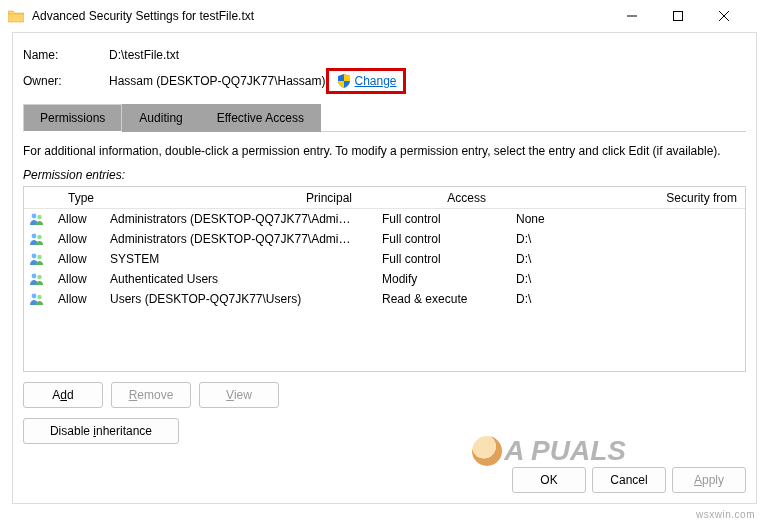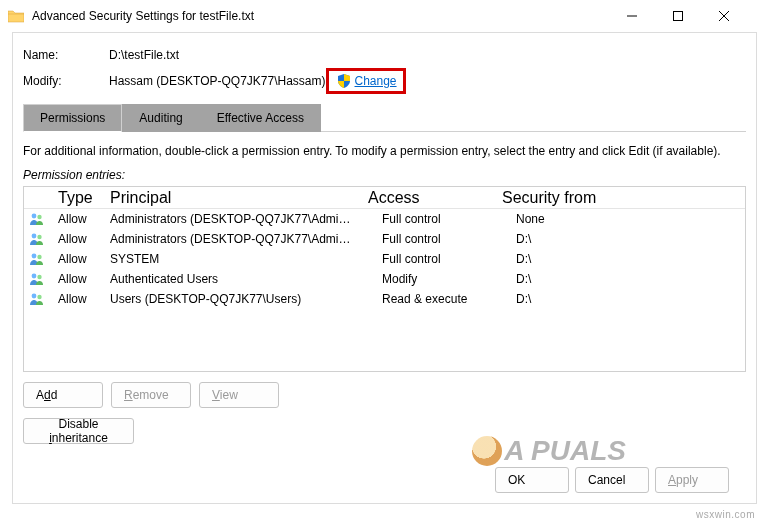--- a/index.html
+++ b/index.html
@@ -16,40 +16,40 @@
 .shield { width: 14px; height: 14px; margin: 0 4px 0 2px; }
 .change-link { color: #0066cc; text-decoration: underline; cursor: pointer; }
 .change-box { border: 3px solid #d40000; padding: 3px 6px; display: inline-flex; align-items: center; margin-left: 0; }
 .tabs { display: flex; border-bottom: 1px solid #d0d0d0; margin-top: 10px; }
 .tab { padding: 6px 16px; border: 1px solid transparent; border-bottom: none; background: #a3a3a3; font-size: 12px; position: relative; top: 1px; cursor: pointer; }
 .tab.active { border-color: #d0d0d0; border-bottom: 1px solid #fff; }
 .info-text { margin: 12px 0 10px 0; }
 .section-label { margin-bottom: 4px; font-style: italic; }
 .table { border: 1px solid #d0d0d0; height: 186px; overflow: hidden; }
 .thead { display: flex; border-bottom: 1px solid #e5e5e5; background: #fff; height: 22px; align-items: center; }
-.th { padding: 0 8px; font-size: 16px; }
+.th { padding: 0 8px; font-size: 12px; text-align: right; }
 .th.icon { width: 26px; padding: 0; }
 .th.type { width: 52px; }
 .th.principal { width: 258px; }
 .th.access { width: 134px; }
 .th.inherited { flex: 1; }
 .tr { display: flex; height: 20px; align-items: center; }
 .td { padding: 0 8px; white-space: nowrap; overflow: hidden; text-overflow: ellipsis; }
 .td.icon { width: 26px; padding: 0 4px; display: flex; align-items: center; justify-content: center; }
 .td.type { width: 52px; }
 .td.principal { width: 258px; }
 .td.access { width: 134px; margin-left: 14px; }
 .td.inherited { flex: 1; }
 .users-icon { width: 16px; height: 14px; }
 .btn-row { display: flex; gap: 8px; margin-top: 10px; }
-.btn { min-width: 80px; height: 22px; border: 1px solid #c5c5c5; background: #fdfdfd; font-size: 12px; padding: 12px 12px; border-radius: 3px; display: inline-flex; align-items: center; justify-content: flex-start; cursor: pointer; }
+.btn { min-width: 80px; height: 22px; border: 1px solid #c5c5c5; background: #fdfdfd; font-size: 12px; padding: 12px 12px; border-radius: 3px; display: inline-flex; align-items: center; justify-content: center; cursor: pointer; }
 .btn.disabled { color: #9a9a9a; cursor: default; }
 .btn .ul { text-decoration: underline; }
-.disable-inh { margin-top: 10px; width: 111px; }
-.footer { position: absolute; right: 27px; bottom: 10px; display: flex; gap: 6px; border-radius: 6px; }
+.disable-inh { margin-top: 10px; width: 156px; }
+.footer { position: absolute; right: 10px; bottom: 10px; display: flex; gap: 6px; border-radius: 6px; }
 .footer .btn { min-width: 74px; }
 .watermark { position: absolute; right: 130px; bottom: 36px; font-size: 28px; font-weight: 700; color: rgba(120,120,120,0.55); font-family: Arial, sans-serif; display: flex; align-items: center; pointer-events: none; font-style: italic; }
 .watermark .logo { width: 30px; height: 30px; margin-right: 2px; border-radius: 50%; background: radial-gradient(circle at 40% 35%, #f7d9a0 45%, #d78a2e 46%); position: relative; opacity: 0.8; }
 .srcmark { position: absolute; right: 12px; bottom: 0; font-size: 10px; color: #aaa; letter-spacing: 0.5px; pointer-events: none; }
 </style>
 </head>
 <body>
 
 <div class="titlebar">
   <svg class="folder-icon" viewBox="0 0 16 14">
@@ -75,21 +75,21 @@
     </div>
 </div>
 
 <div class="outer">
 
   <div class="field-row">
     <span class="field-label">Name:</span>
     <span>D:\testFile.txt</span>
   </div>
   <div class="field-row">
-    <span class="field-label">Modify:</span>
+    <span class="field-label">Owner:</span>
     <span class="owner-wrap">
       <span>Hassam (DESKTOP-QQ7JK77\Hassam)</span>
       <span class="change-box">
         <svg class="shield" viewBox="0 0 14 14">
           <path d="M7 0 L13 2 V7 C13 10 10 13 7 14 C4 13 1 10 1 7 V2 Z" fill="#1e73d6"></path>
           <path d="M7 0 L13 2 V7 L7 7 Z" fill="#ffcf00"></path>
           <path d="M7 7 L7 14 C4 13 1 10 1 7 Z" fill="#ffcf00"></path>
         </svg>
         <span class="change-link">Change</span>
       </span>

